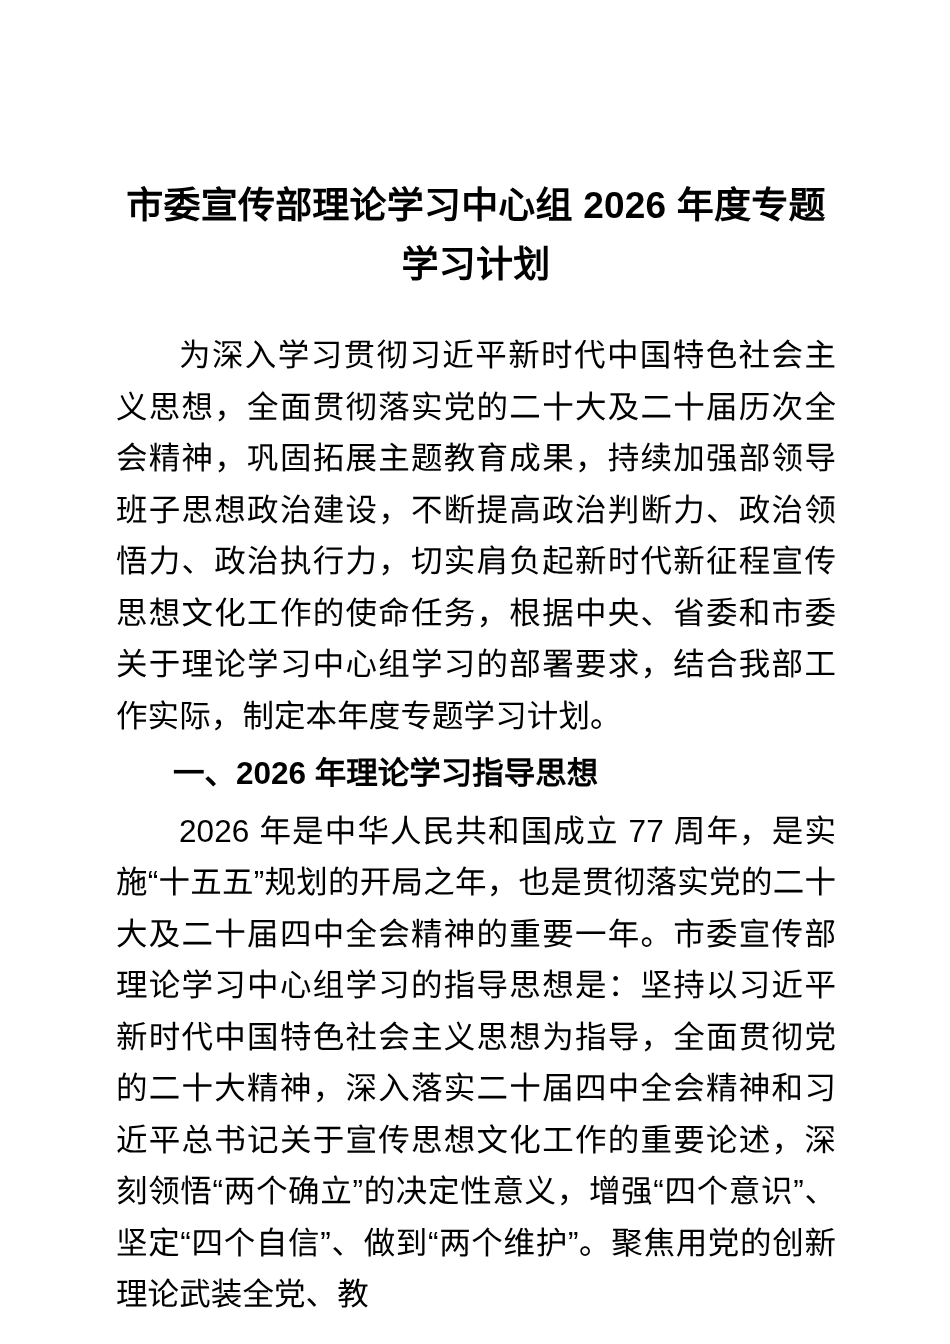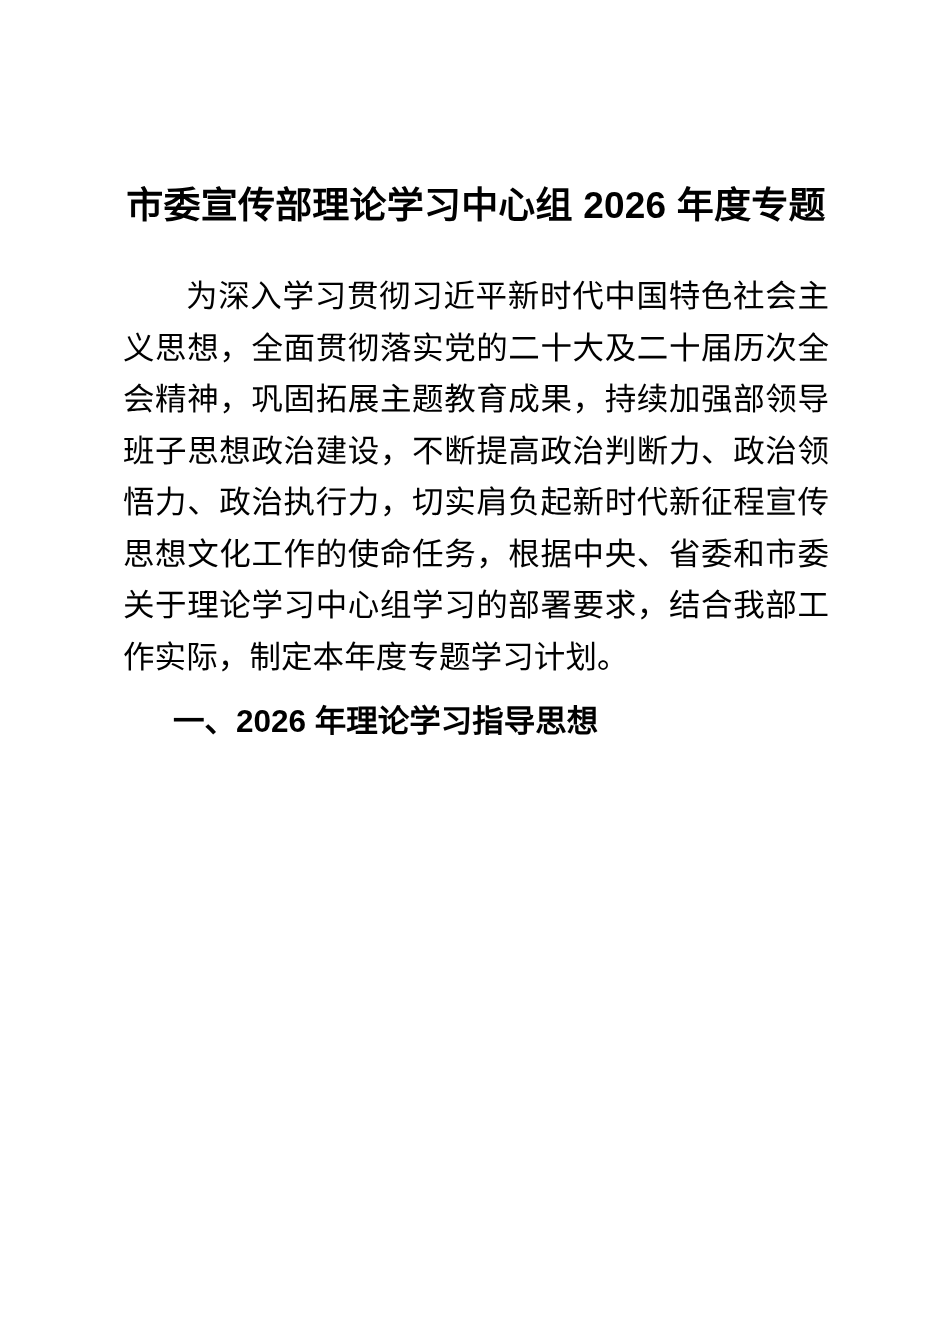--- a/index.html
+++ b/index.html
@@ -36,21 +36,21 @@
     line-height: 59px;
     font-weight: 700;
     text-align: center;
     letter-spacing: 0.2px;
     word-break: break-all;
     font-family: "Liberation Sans", "DejaVu Sans", sans-serif;
   }
 
   
   .para {
-    margin: 13px;
+    margin: 6px;
     font-size: 31.5px;
     line-height: 51.5px;
     text-align: justify;
     text-align-last: left;
     text-justify: inter-ideograph;
     word-break: break-all;
     letter-spacing: 0.1px;
     font-weight: 400;
   }
 
@@ -71,22 +71,23 @@
     word-break: break-all;
   }
 </style>
 </head>
 <body>
 
 <div class="page">
 
   <div class="doc-body">
 
-    <h1 class="doc-title"><span>市委宣传部理论学习中心组 2026 年度专题</span><br></h1>
+    <h1 class="doc-title"><span>市委宣传部理论学习中心组 2026 年度专题</span><br><span>学习计划</span></h1>
 
     <p class="para indent para-lead">为深入学习贯彻习近平新时代中国特色社会主义思想，全面贯彻落实党的二十大及二十届历次全会精神，巩固拓展主题教育成果，持续加强部领导班子思想政治建设，不断提高政治判断力、政治领悟力、政治执行力，切实肩负起新时代新征程宣传思想文化工作的使命任务，根据中央、省委和市委关于理论学习中心组学习的部署要求，结合我部工作实际，制定本年度专题学习计划。</p>
 
     <p class="heading-l1">一、2026 年理论学习指导思想</p>
 
+    <p class="para indent">2026 年是中华人民共和国成立 77 周年，是实施“十五五”规划的开局之年，也是贯彻落实党的二十大及二十届四中全会精神的重要一年。市委宣传部理论学习中心组学习的指导思想是：坚持以习近平新时代中国特色社会主义思想为指导，全面贯彻党的二十大精神，深入落实二十届四中全会精神和习近平总书记关于宣传思想文化工作的重要论述，深刻领悟“两个确立”的决定性意义，增强“四个意识”、坚定“四个自信”、做到“两个维护”。聚焦用党的创新理论武装全党、教</p>
 
   </div>
 
 </div>
 
 </body></html>

